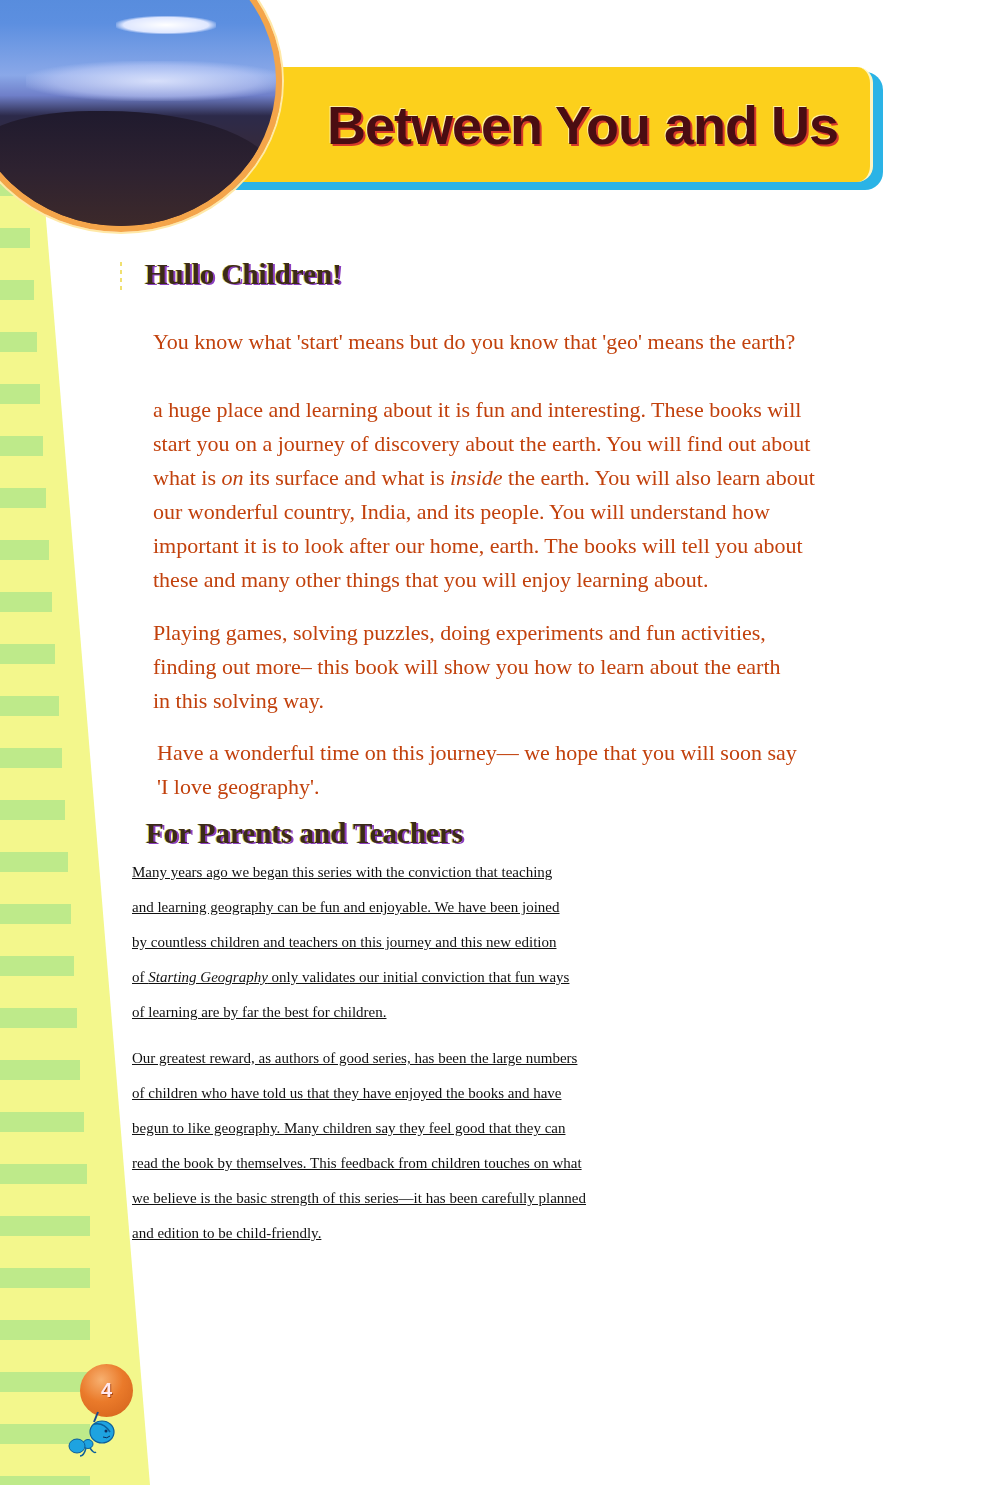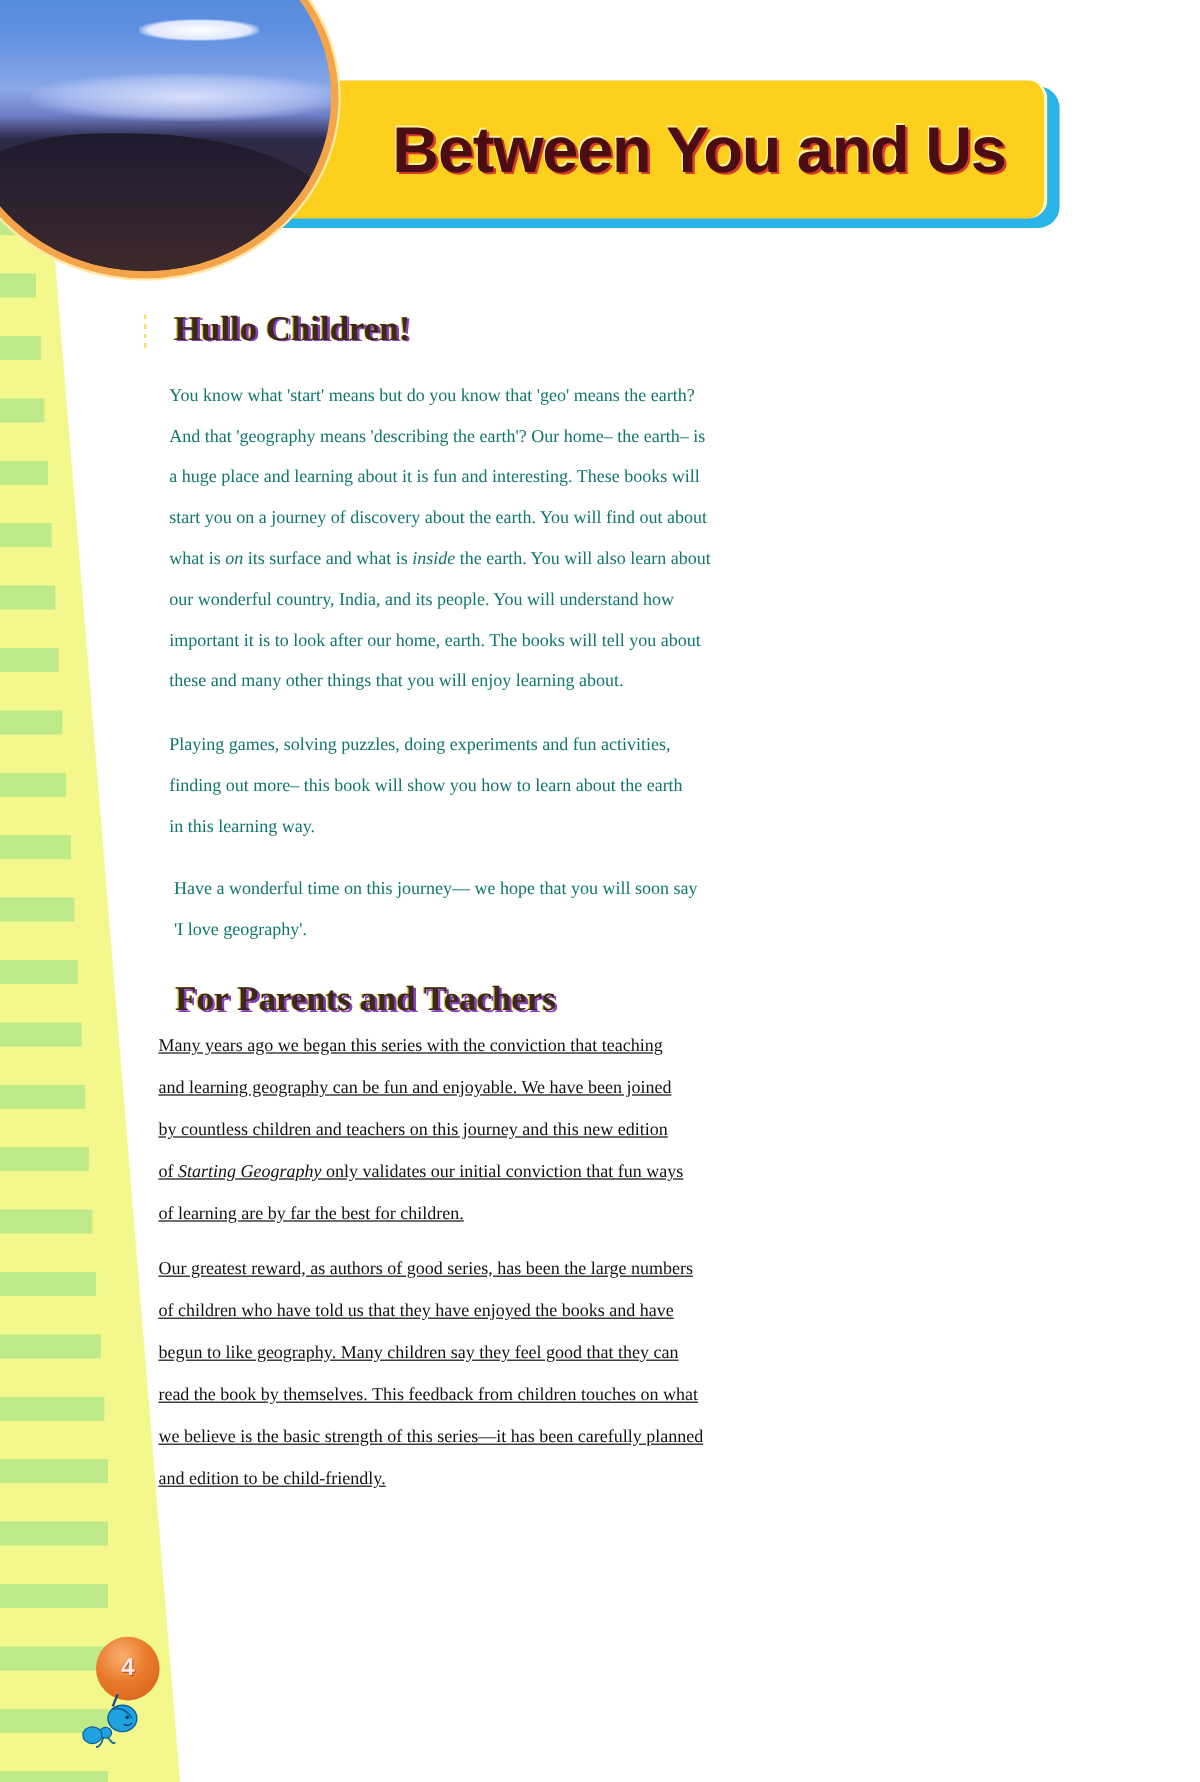--- a/index.html
+++ b/index.html
@@ -62,22 +62,22 @@
     
     .content { position: absolute; left: 0; top: 0; width: 1000px; z-index: 4; }
     .heading {
       position: absolute; font-family: "Liberation Serif", serif; font-weight: bold;
       font-size: 29px; color: #3b2a18;
       text-shadow: 2px 1px 0 #8a3fc0, -1px 0 0 #d8c84a;
       margin: 0;
     }
     .kids-para {
       position: absolute; left: 141px; width: 790px;
-      font-family: "Liberation Serif", serif; font-size: 15px; line-height: 34px;
-      color: #0f766e; margin: 0;
+      font-family: "Liberation Serif", serif; font-size: 22px; line-height: 34px;
+      color: #c2410c; margin: 12px;
     }
     .adult-para {
       position: absolute; left: 132px; width: 800px;
       font-family: "Liberation Serif", serif; font-size: 15px; line-height: 35px;
       color: #111111; margin: 0; text-decoration: underline;
     }
     .yellow-mark {
       position: absolute; left: 120px; top: 262px; width: 2px; height: 30px;
       background: repeating-linear-gradient(180deg, #f0e070 0 4px, transparent 4px 8px);
     }
@@ -141,33 +141,33 @@
   <h1 class="banner-title" style="margin:0 0 0 80px;">Between You and Us</h1>
 </div>
 
 <div class="content">
   <div class="yellow-mark"></div>
 
   <h2 class="heading" style="left:145px; top:258px;">Hullo Children!</h2>
 
   <p class="kids-para" style="top:313px;">
     <span>You know what 'start' means but do you know that 'geo' means the earth?</span><br>
-    <span>And that 'geography means 'describing the earth'? Our home– the earth– is</span><br>
+    <br>
     <span>a huge place and learning about it is fun and interesting. These books will</span><br>
     <span>start you on a journey of discovery about the earth. You will find out about</span><br>
     <span><span>what is </span><em>on</em><span> its surface and what is </span><em>inside</em><span> the earth. You will also learn about</span></span><br>
     <span>our wonderful country, India, and its people. You will understand how</span><br>
     <span>important it is to look after our home, earth. The books will tell you about</span><br>
     <span>these and many other things that you will enjoy learning about.</span>
   </p>
 
   <p class="kids-para" style="top:604px;">
     <span>Playing games, solving puzzles, doing experiments and fun activities,</span><br>
     <span>finding out more– this book will show you how to learn about the earth</span><br>
-    <span>in this learning way.</span>
+    <span>in this solving way.</span>
   </p>
 
   <p class="kids-para" style="top:724px; left:145px;">
     <span>Have a wonderful time on this journey— we hope that you will soon say</span><br>
     <span>'I love geography'.</span>
   </p>
 
   <h2 class="heading" style="left:146px; top:817px;text-align:center;">For Parents and Teachers</h2>
 
   <p class="adult-para" style="top:855px;">

